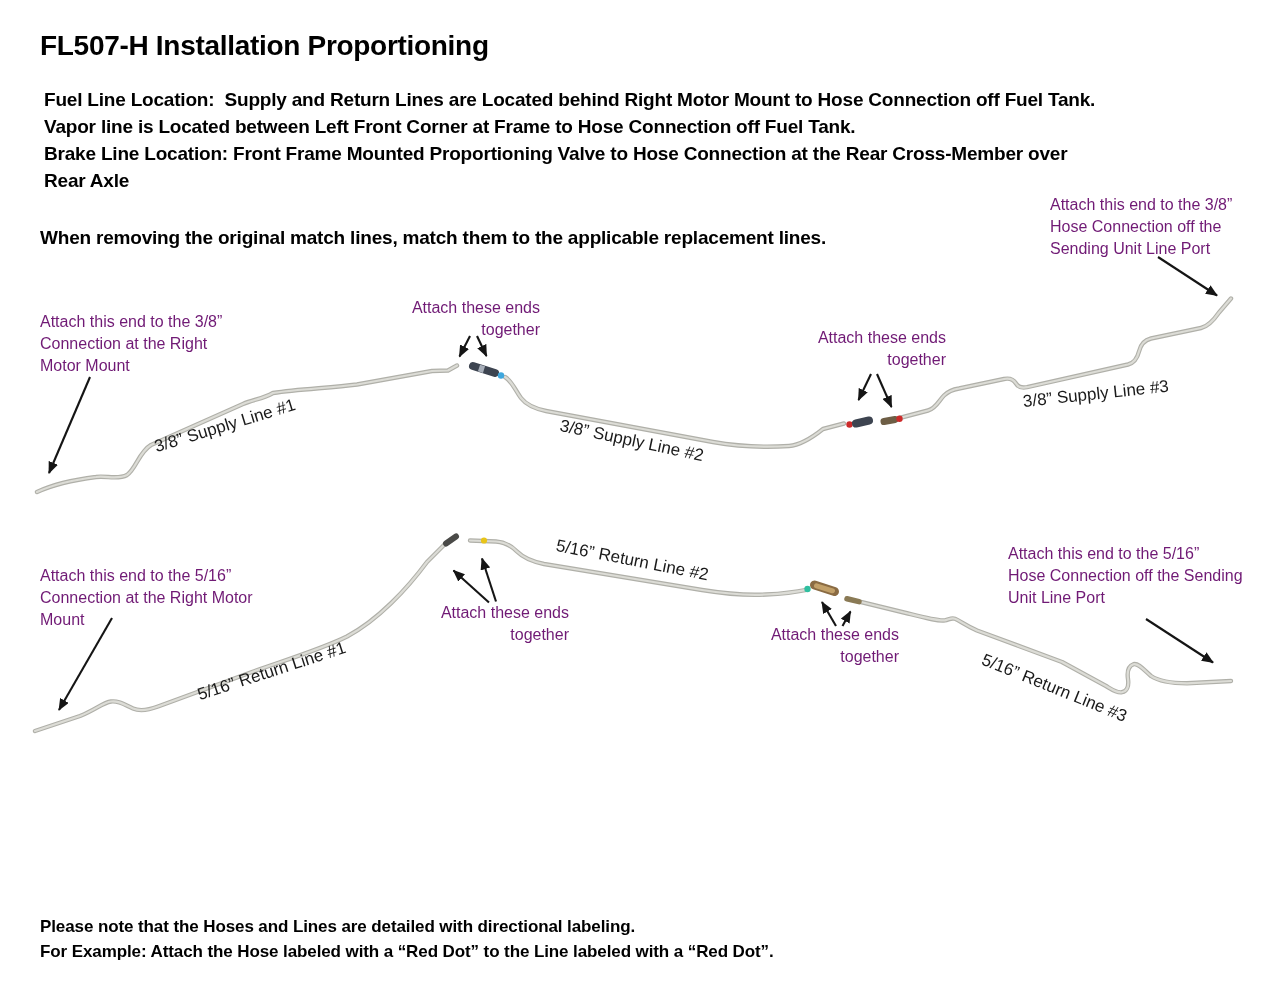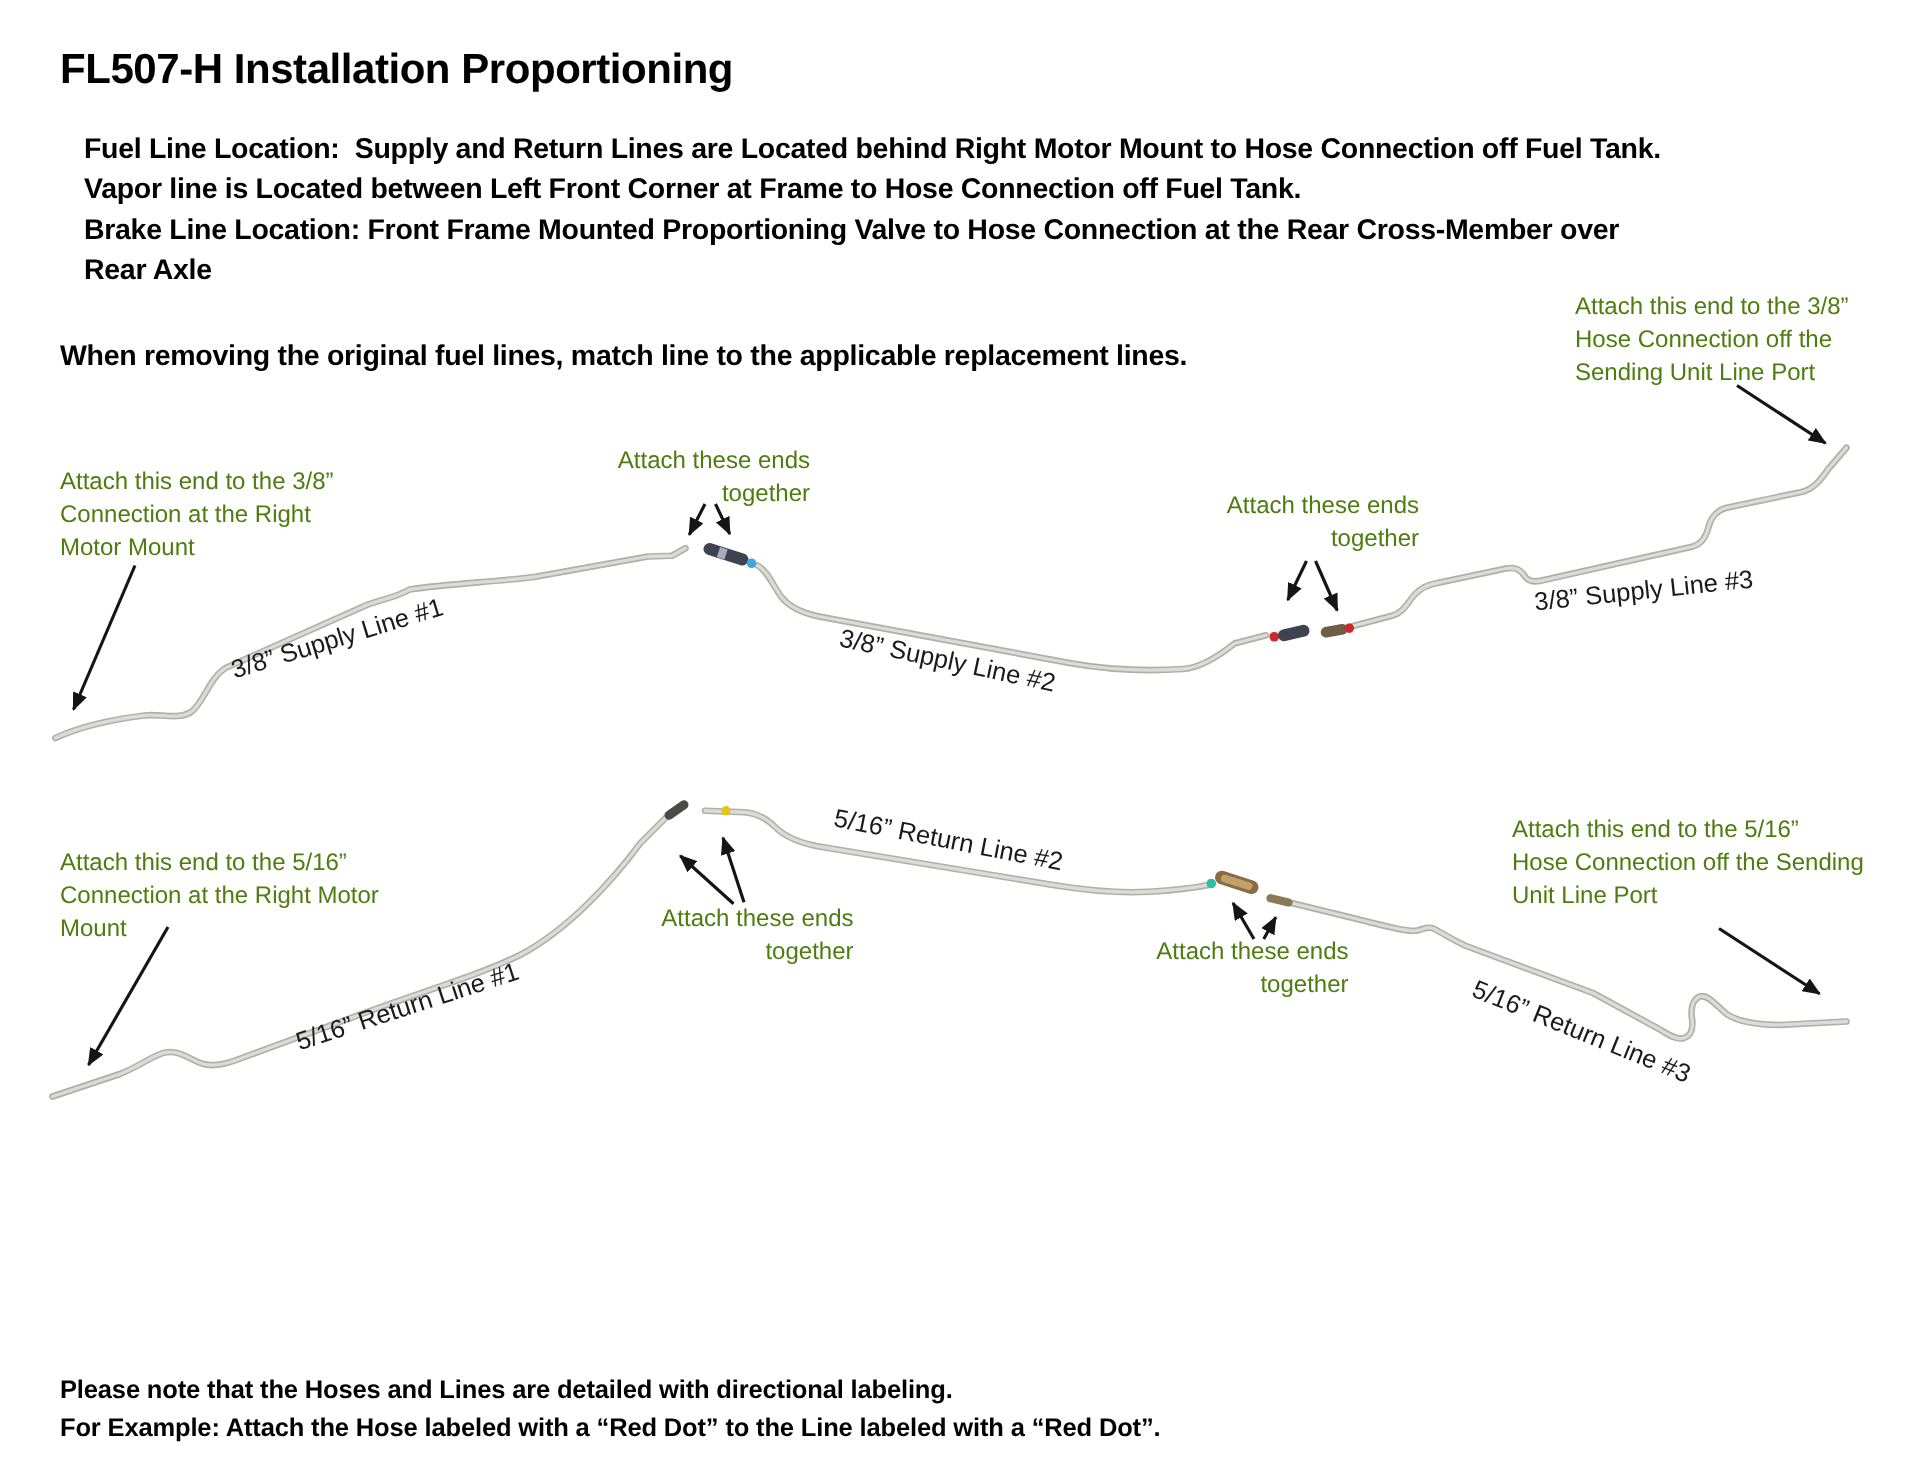--- a/index.html
+++ b/index.html
@@ -3,21 +3,21 @@
 <meta charset="utf-8">
 <style>
   html,body{margin:0;padding:0;}
   body{
     width:1280px;height:989px;position:relative;background:#ffffff;
     font-family:"Liberation Sans", sans-serif;color:#000;overflow:hidden;
   }
   .abs{position:absolute;}
   .title{font-size:28px;font-weight:bold;letter-spacing:-0.3px;}
   .para{font-size:19px;font-weight:bold;line-height:27px;white-space:pre-line;letter-spacing:-0.2px;}
-  .annot{font-size:16px;line-height:22px;white-space:pre-line;color:#4d7c0f;}
+  .annot{font-size:16px;line-height:22px;white-space:pre-line;color:#701a75;}
   .annot.center{text-align:right;}
   .line-label{font-size:17px;color:#1a1a1a;white-space:nowrap;transform-origin:left top;}
   .footer{font-size:17px;font-weight:bold;line-height:25px;white-space:pre-line;letter-spacing:-0.1px;}
   svg.overlay{position:absolute;left:0;top:0;width:1280px;height:989px;}
   .tube-under{fill:none;stroke:#b0b0a9;stroke-width:4.4;stroke-linecap:round;stroke-linejoin:round;}
   .tube-over{fill:none;stroke:#dcdcd6;stroke-width:2.2;stroke-linecap:round;stroke-linejoin:round;}
   .arrow{fill:none;stroke:#151515;stroke-width:2.1;}
   .conn-dark{fill:none;stroke:#3d4450;stroke-width:8;stroke-linecap:round;}
   .conn-dark-sm{fill:none;stroke:#4a4a48;stroke-width:6;stroke-linecap:round;}
   .conn-brass{fill:none;stroke:#8a6b43;stroke-width:9;stroke-linecap:round;}
@@ -102,26 +102,26 @@
   <path class="arrow" d="M112,618 L59,710" marker-end="url(#ah)"></path>
   <path class="arrow" d="M489,602.5 L453.5,570.5" marker-end="url(#ah)"></path>
   <path class="arrow" d="M496,601.5 L482,558.5" marker-end="url(#ah)"></path>
   <path class="arrow" d="M836,626 L822,602" marker-end="url(#ah)"></path>
   <path class="arrow" d="M842.5,626 L850.5,611.5" marker-end="url(#ah)"></path>
   <path class="arrow" d="M1146,619 L1213,662.5" marker-end="url(#ah)"></path>
 </svg>
 
 <div class="abs title" style="left:40px;top:30px;">FL507-H Installation Proportioning</div>
 
-<div class="abs para" style="left:56px;top:86px;width:1180px;">Fuel Line Location:&nbsp; Supply and Return Lines are Located behind Right Motor Mount to Hose Connection off Fuel Tank.
+<div class="abs para" style="left:44px;top:86px;width:1180px;">Fuel Line Location:&nbsp; Supply and Return Lines are Located behind Right Motor Mount to Hose Connection off Fuel Tank.
 Vapor line is Located between Left Front Corner at Frame to Hose Connection off Fuel Tank.
 Brake Line Location: Front Frame Mounted Proportioning Valve to Hose Connection at the Rear Cross-Member over
 Rear Axle</div>
 
-<div class="abs para" style="left:40px;top:224px;width:1100px;">When removing the original fuel lines, match line to the applicable replacement lines.</div>
+<div class="abs para" style="left:40px;top:224px;width:1100px;">When removing the original match lines, match them to the applicable replacement lines.</div>
 
 <div class="abs annot" style="left:40px;top:311px;width:215px;">Attach this end to the 3/8”
 Connection at the Right
 Motor Mount</div>
 <div class="abs annot center" style="left:398px;top:297px;width:142px;">Attach these ends
 together</div>
 <div class="abs annot center" style="left:806px;top:327px;width:140px;">Attach these ends
 together</div>
 <div class="abs annot" style="left:1050px;top:194px;width:215px;">Attach this end to the 3/8”
 Hose Connection off the

